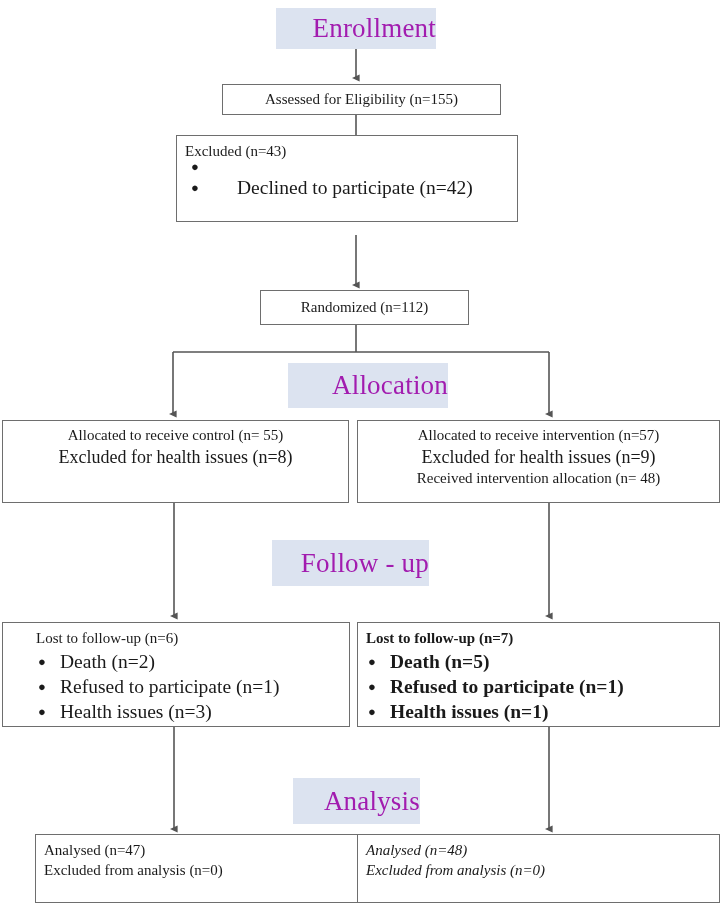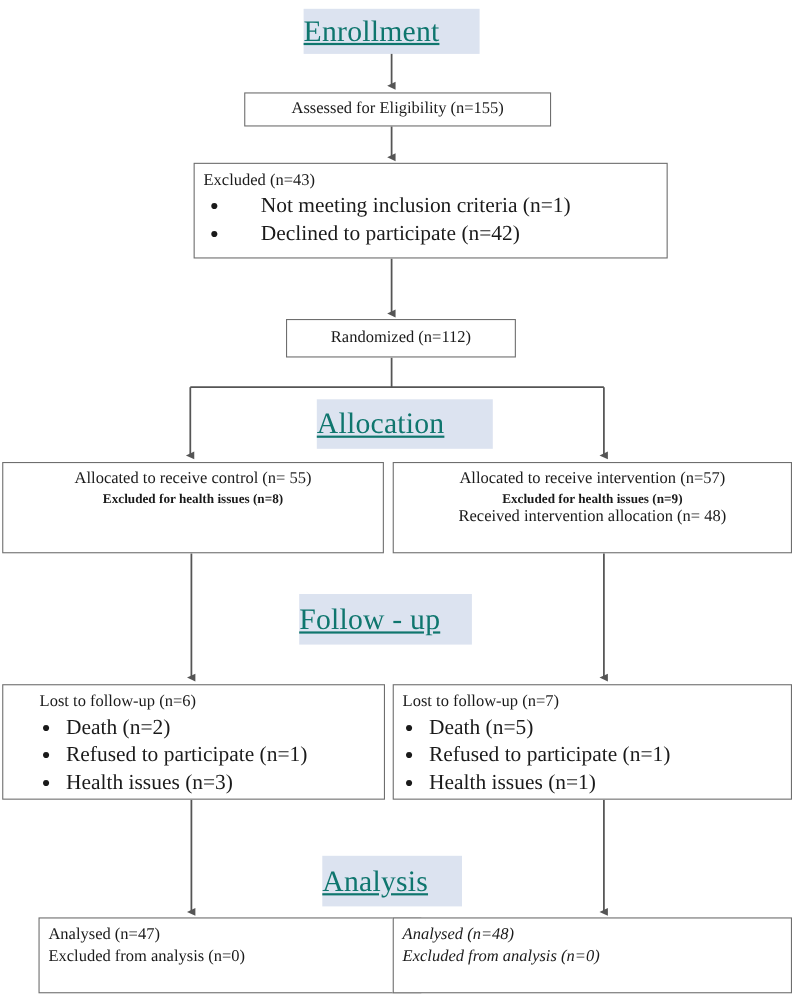--- a/index.html
+++ b/index.html
@@ -15,27 +15,26 @@
     background: #ffffff;
     font-family: "Liberation Serif", "DejaVu Serif", serif;
     color: #1a1a1a;
     overflow: hidden;
   }
   .stage-header {
     position: absolute;
     background: #dce3f0;
     display: flex;
     align-items: center;
-    justify-content: flex-start;
+    justify-content: flex-end;
     font-size: 27px;
     line-height: 1;
-    color: #0f766e;
+    color: #a21caf;
     letter-spacing: 0.2px;
     white-space: nowrap;
-    text-decoration: underline;
   }
   .node {
     position: absolute;
     background: #ffffff;
     border: 1.6px solid #6e6e6e;
     box-sizing: border-box;
   }
   .node-center {
     display: flex;
     align-items: center;
@@ -43,24 +42,23 @@
   }
   .node-pad {
     padding: 6px 8px 4px 8px;
   }
   .ln {
     font-size: 15px;
     line-height: 1.30;
     white-space: nowrap;
   }
   .ln-sm {
-    font-size: 12px;
+    font-size: 18px;
     line-height: 1.30;
     white-space: nowrap;
-    font-weight: bold;
   }
   .centered-line {
     text-align: center;
   }
   .bullet-row {
     display: flex;
     align-items: baseline;
     font-size: 19.5px;
     line-height: 1.30;
     white-space: nowrap;
@@ -116,25 +114,24 @@
   </svg>
 
   <div class="stage-header" style="left:276px; top:8px; width:160px; height:41px;">
     <span>Enrollment</span>
   </div>
 
   <div class="node node-center" style="left:222px; top:84px; width:279px; height:31px;">
     <span class="ln">Assessed  for Eligibility (n=155)</span>
   </div>
 
-  <div class="node node-pad" style="left:176px; top:148px; width:431px; height:87px;">
+  <div class="node node-pad" style="left:176px; top:135px; width:342px; height:87px;">
     <div class="ln">Excluded (n=43)</div>
     <div class="bullet-row bullet-wide">
       <span class="bullet-dot">●</span>
-      <span class="bullet-text">Not meeting  inclusion criteria (n=1)</span>
     </div>
     <div class="bullet-row bullet-wide">
       <span class="bullet-dot">●</span>
       <span class="bullet-text">Declined  to participate  (n=42)</span>
     </div>
   </div>
 
   <div class="node node-center" style="left:260px; top:290px; width:209px; height:35px;align-items:center;">
     <span class="ln">Randomized (n=112)</span>
   </div>
@@ -167,21 +164,21 @@
     <div class="bullet-row bullet-narrow">
       <span class="bullet-dot">●</span>
       <span class="bullet-text">Refused to participate  (n=1)</span>
     </div>
     <div class="bullet-row bullet-narrow">
       <span class="bullet-dot">●</span>
       <span class="bullet-text">Health issues (n=3)</span>
     </div>
   </div>
 
-  <div class="node node-pad" style="left:357px; top:622px; width:363px; height:105px;">
+  <div class="node node-pad" style="left:357px; top:622px; width:363px; height:105px;font-weight:bold;">
     <div class="ln">Lost to follow-up (n=7)</div>
     <div class="bullet-row bullet-narrow">
       <span class="bullet-dot">●</span>
       <span class="bullet-text">Death (n=5)</span>
     </div>
     <div class="bullet-row bullet-narrow">
       <span class="bullet-dot">●</span>
       <span class="bullet-text">Refused to participate  (n=1)</span>
     </div>
     <div class="bullet-row bullet-narrow">

